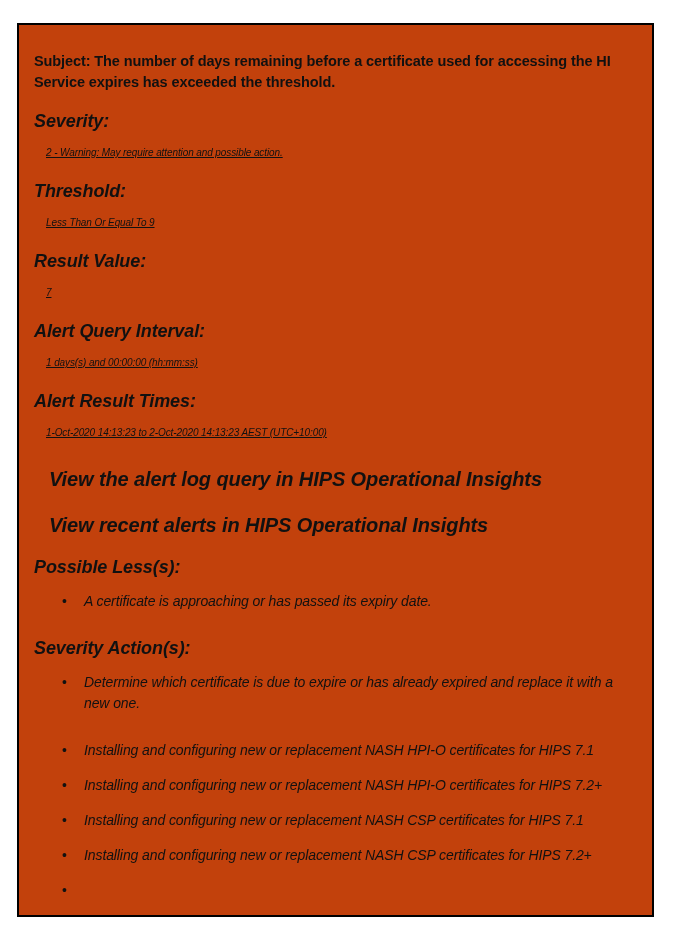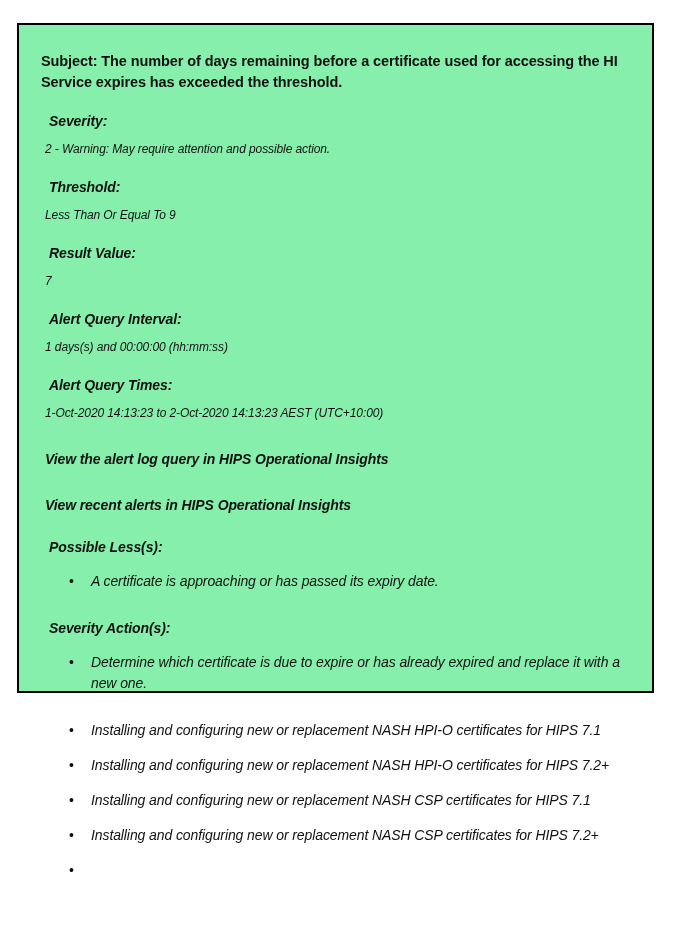--- a/index.html
+++ b/index.html
@@ -13,62 +13,63 @@
     font-family: "Liberation Sans", sans-serif;
     color: #111111;
     overflow: hidden;
   }
 
   .alert-card {
     position: absolute;
     left: 17px;
     top: 23px;
     width: 637px;
-    height: 670px;
+    height: 894px;
     border: 2px solid #000000;
     box-sizing: border-box;
-    background: #86efac;
-    padding: 18px 22px 10px 22px;
+    background: #c2410c;
+    padding: 18px 22px 10px 15px;
   }
 
   .subject {
     font-weight: bold;
     font-size: 14.5px;
     line-height: 21px;
     margin: 8px 0 0 0;
     letter-spacing: -0.1px;
   }
 
   .section {
     margin-top: 18px;
   }
 
   .section-heading {
     font-weight: bold;
     font-style: italic;
-    font-size: 14px;
+    font-size: 18px;
     line-height: 20px;
-    margin: 8px;
+    margin: 0;
     letter-spacing: -0.1px;
   }
 
   .section-value {
     font-style: italic;
-    font-size: 12px;
+    font-size: 10px;
     line-height: 20px;
-    margin: 4px;
+    margin: 12px;
     letter-spacing: -0.1px;
+    text-decoration: underline;
   }
 
   .link-line {
     font-weight: bold;
     font-style: italic;
-    font-size: 14px;
+    font-size: 20px;
     line-height: 20px;
-    margin: 26px 0 0 4px;
+    margin: 26px 0 0 15px;
     letter-spacing: -0.1px;
     color: #111111;
     text-decoration: none;
     display: block;
   }
 
   .bullet-list {
     list-style: none;
     margin: 14px 0 0 0;
     padding: 0;
@@ -126,21 +127,21 @@
     <p class="section-heading">Result Value:</p>
     <p class="section-value">7</p>
   </div>
 
   <div class="section">
     <p class="section-heading">Alert Query Interval:</p>
     <p class="section-value">1 days(s) and 00:00:00 (hh:mm:ss)</p>
   </div>
 
   <div class="section">
-    <p class="section-heading">Alert Query Times:</p>
+    <p class="section-heading">Alert Result Times:</p>
     <p class="section-value">1-Oct-2020 14:13:23 to 2-Oct-2020 14:13:23 AEST (UTC+10:00)</p>
   </div>
 
   <a class="link-line" href="#">View the alert log query in HIPS Operational Insights</a>
   <a class="link-line" href="#">View recent alerts in HIPS Operational Insights</a>
 
   <div class="section causes">
     <p class="section-heading">Possible Less(s):</p>
     <ul class="bullet-list">
       <li>

